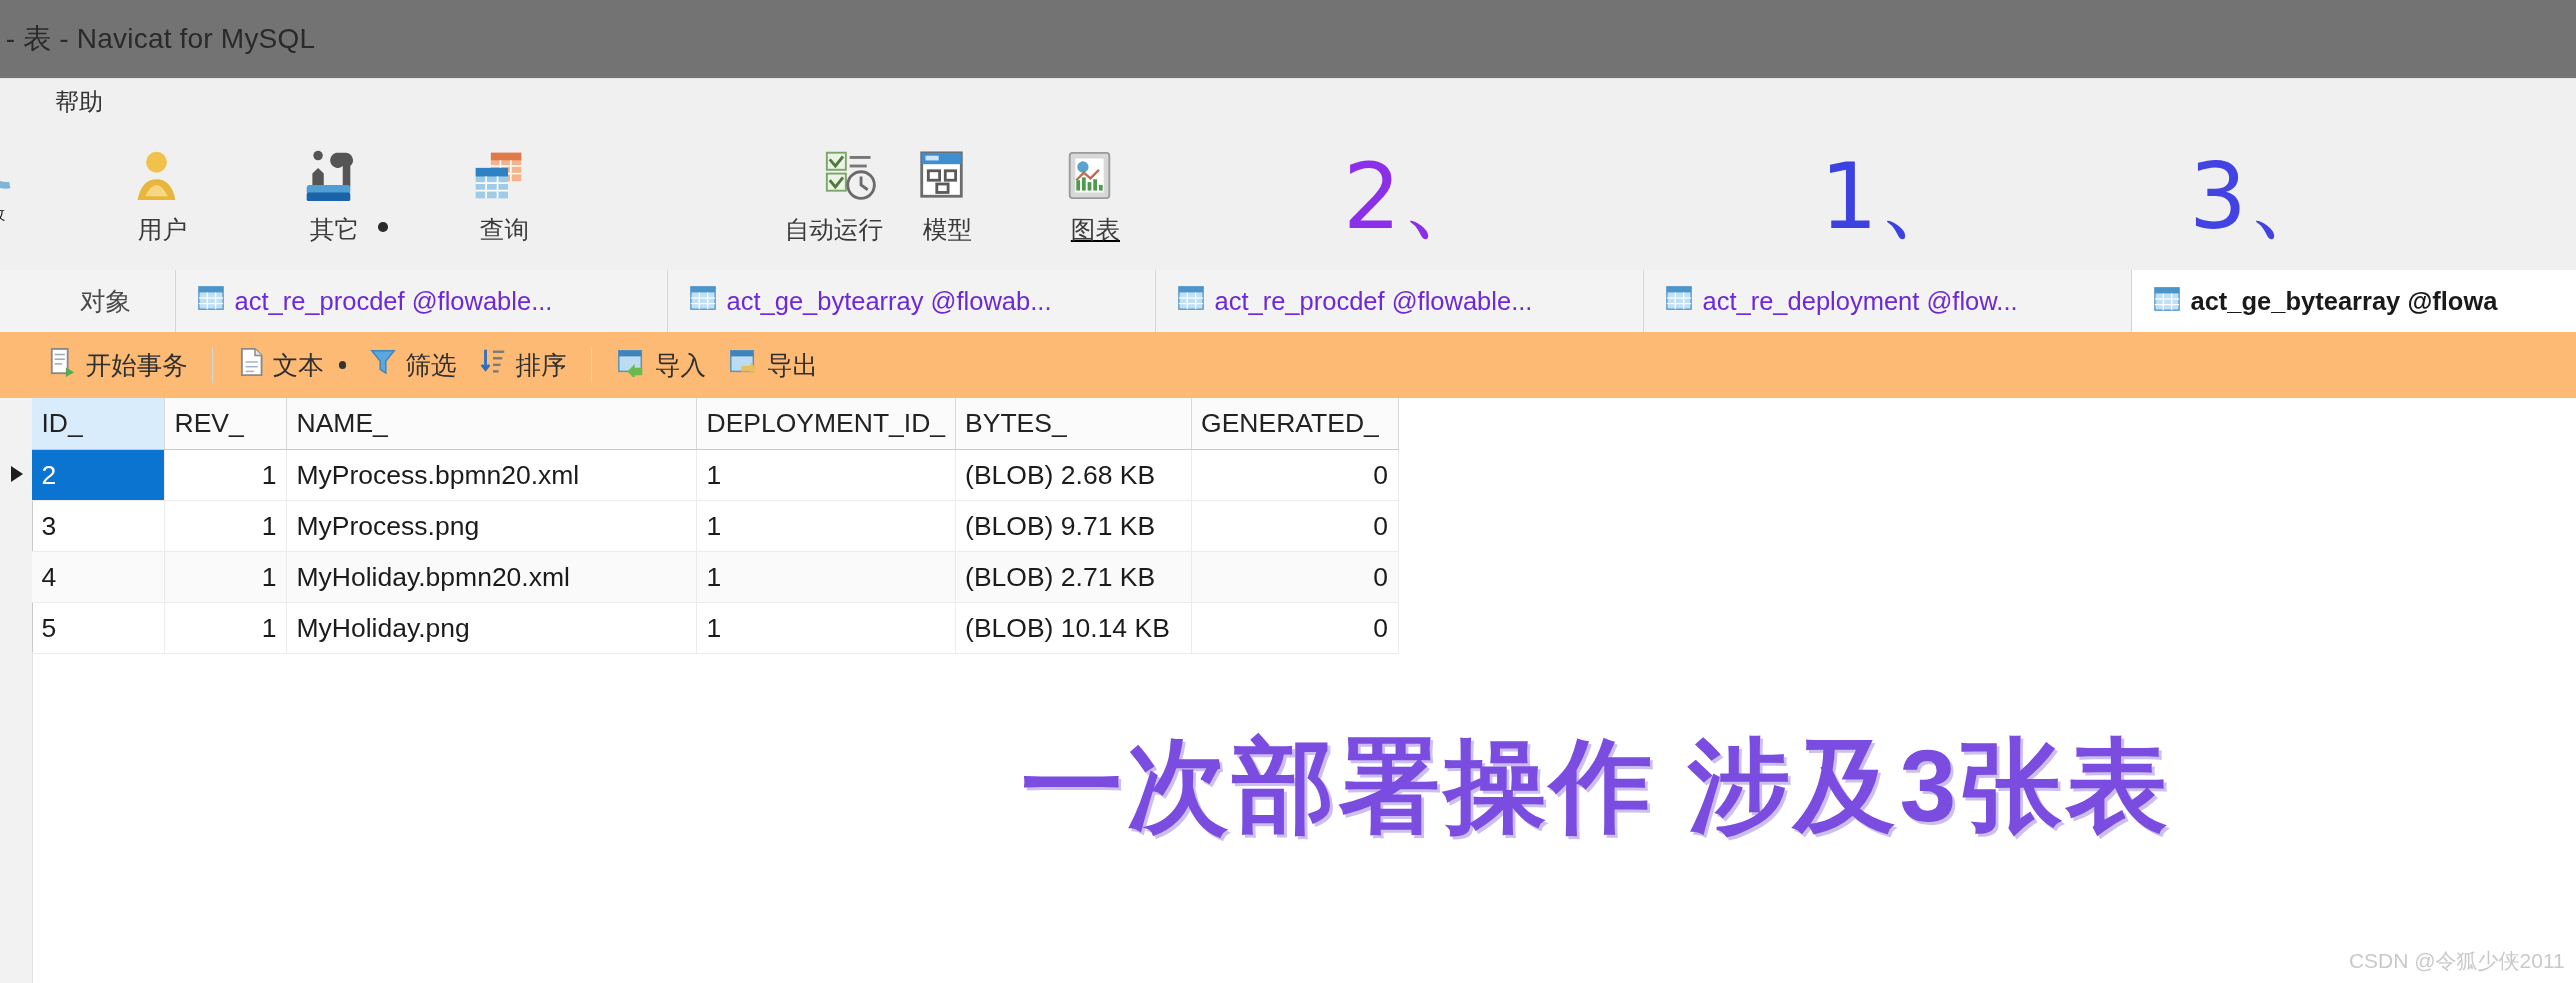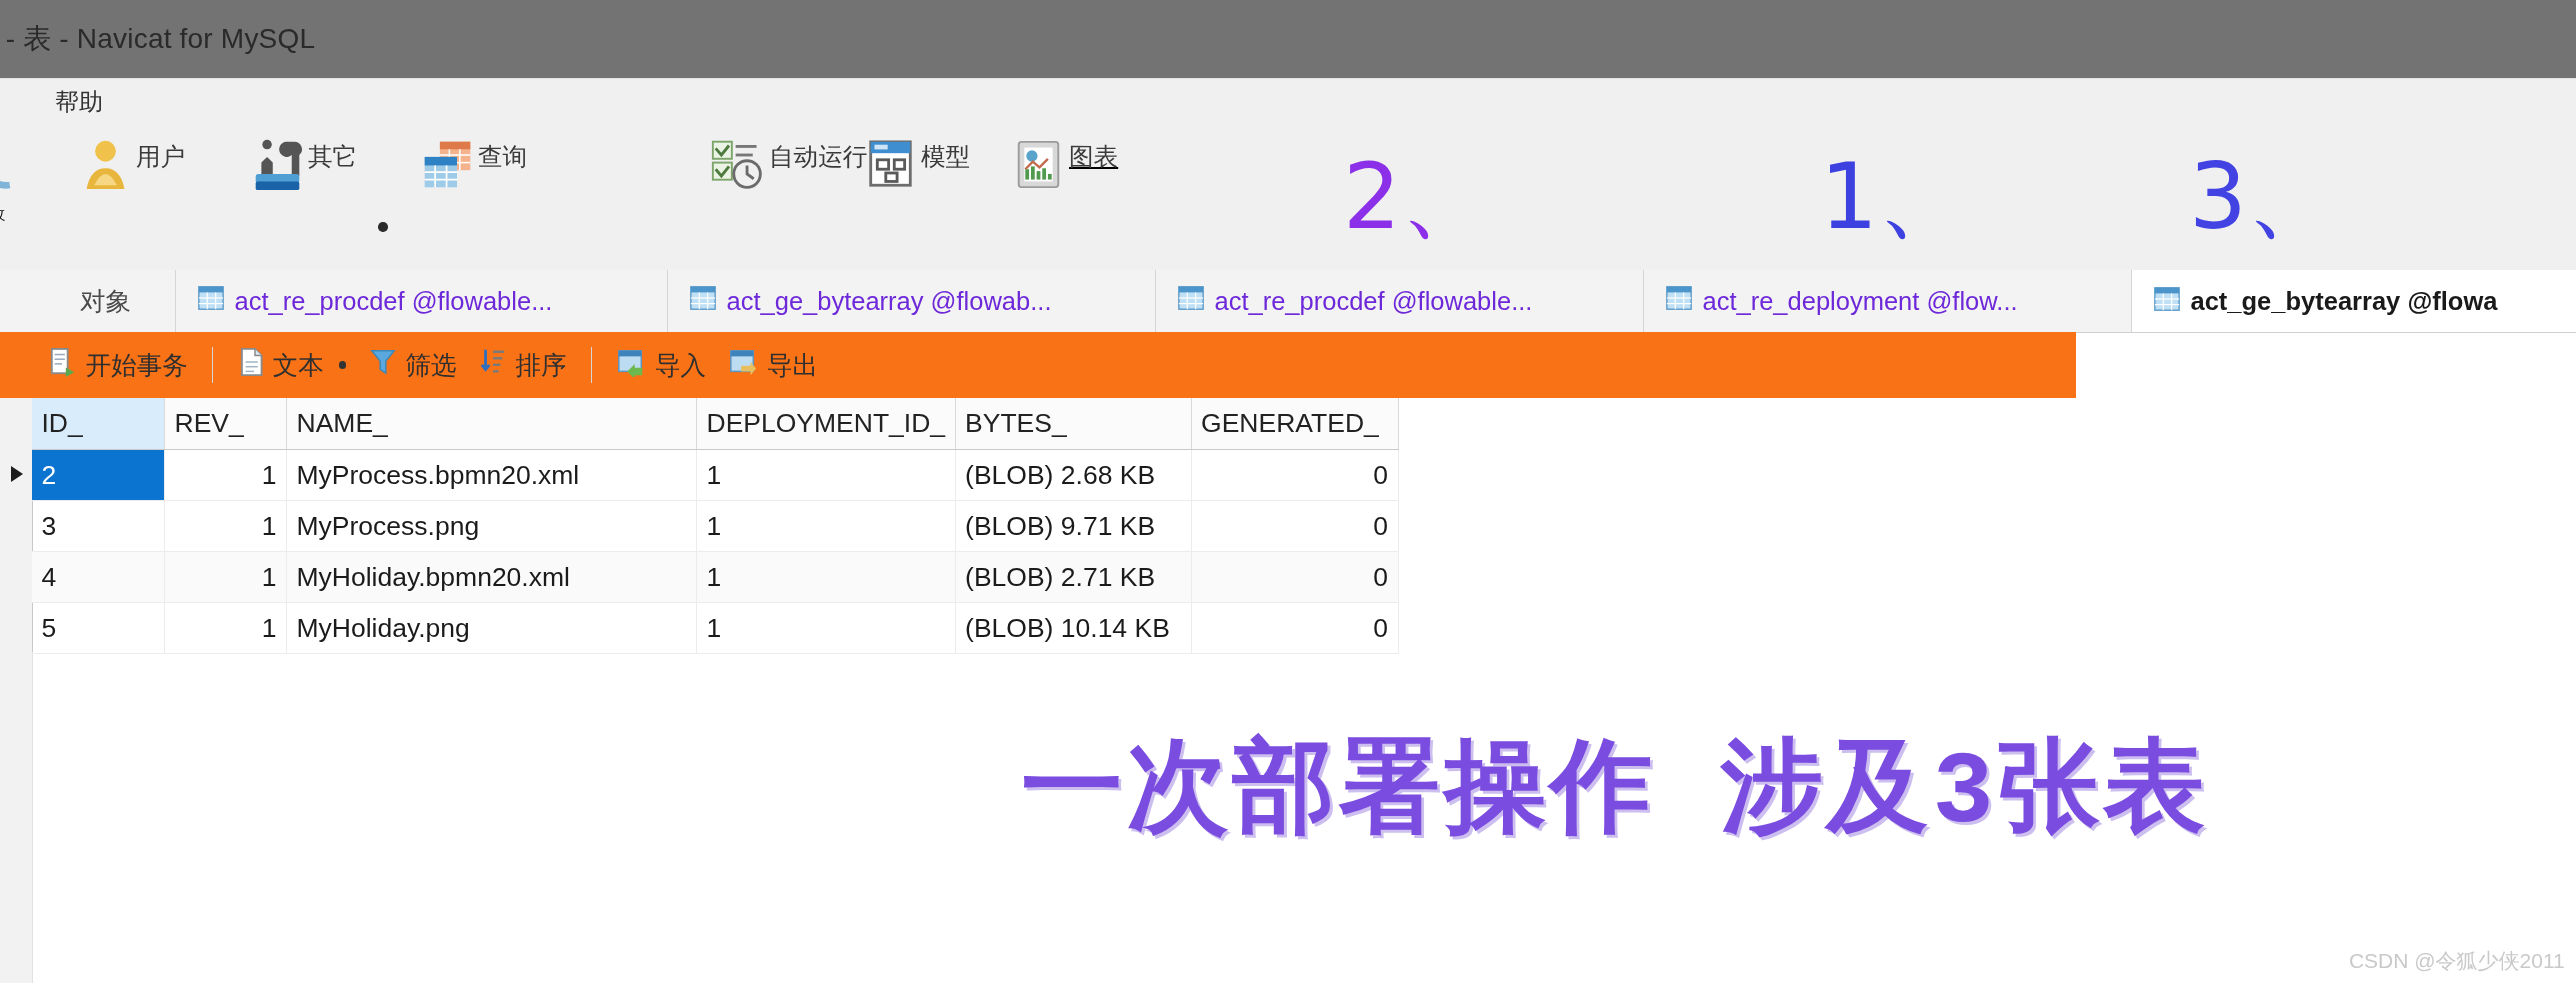--- a/index.html
+++ b/index.html
@@ -53,25 +53,25 @@
   
   .ribbon {
     position: absolute;
     left: 0; top: 123px;
     width: 2576px; height: 147px;
     background: #f0f0f0;
     border-bottom: 0.9px solid #dcdcdc;
   }
   .ribbon-btn {
     position: absolute;
-    top: 10px;
+    top: 21px;
     width: 113px;
     display: flex;
-    flex-direction: row;
-    align-items: flex-start;
+    flex-direction: column;
+    align-items: flex-end;
     justify-content: flex-start;
   }
   .ribbon-btn .icon-wrap {
     width: 62px; height: 62px;
     display: flex;
     align-items: center;
     justify-content: center;
   }
   .ribbon-btn .ribbon-label {
     margin-top: 6.6px;
@@ -139,22 +139,22 @@
     font-weight: bold;
     border-top: 1.9px solid #ffffff;
     border-right: none;
   }
   .tab-icon { flex: 0 0 auto; display:block; }
 
   
   .subtoolbar {
     position: absolute;
     left: 0; top: 332px;
-    width: 2076px; height: 66px;
-    background: #f97316;
+    width: 2576px; height: 66px;
+    background: #fdba74;
     border-bottom: 0.9px solid #dddddd;
     display: flex;
     align-items: center;
   }
   .sub-btn {
     display: flex;
     align-items: center;
     gap: 8.5px;
     font-size: 25.5px;
     color: #2f2f2f;
@@ -252,21 +252,20 @@
   
   .caption {
     position: absolute;
     left: 1021px; top: 719px;
     font-size: 102px;
     font-weight: bold;
     color: #7b4ce0;
     letter-spacing: 3.8px;
     white-space: nowrap;
     text-shadow: 2.8px 2.8px 0 rgba(110,70,210,0.35);
-    font-family: Liberation Mono, monospace;
   }
 
   
   .watermark {
     position: absolute;
     right: 11.3px; bottom: 7.6px;
     font-size: 21px;
     color: #c9c9c9;
     white-space: nowrap;
   }

